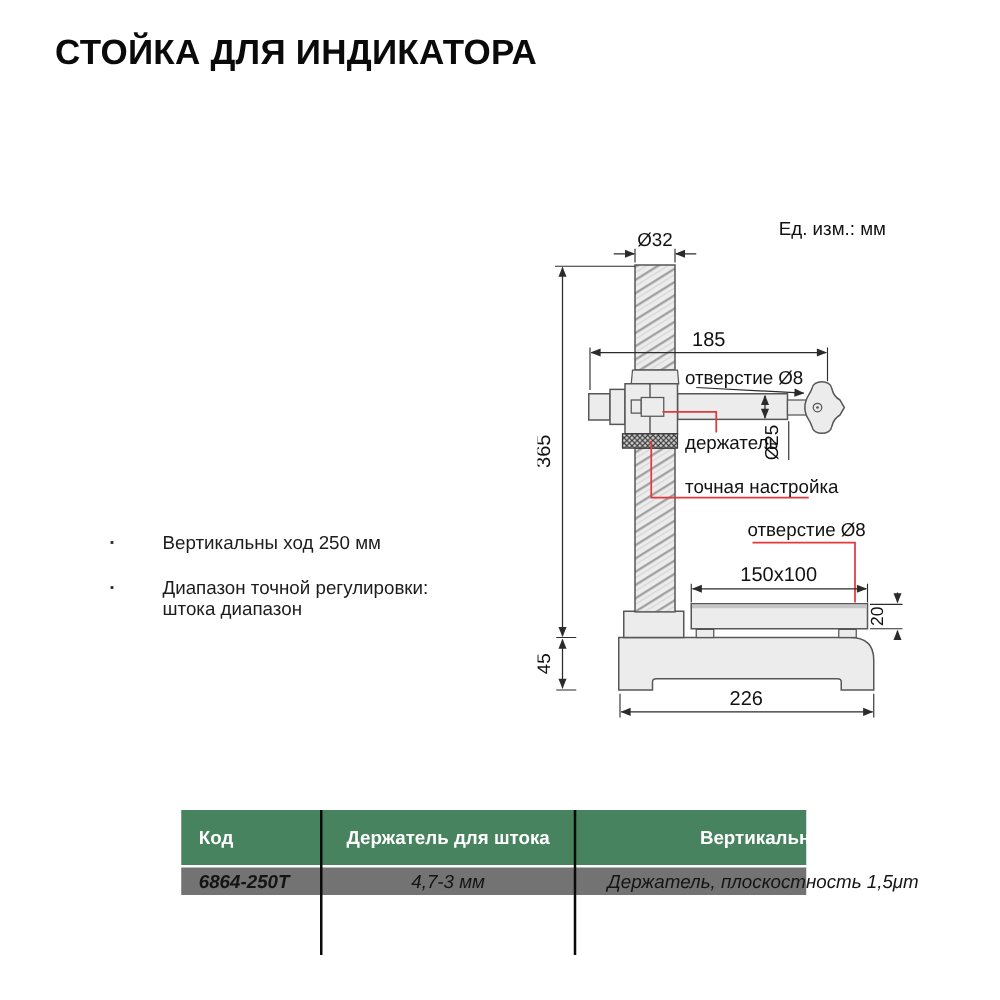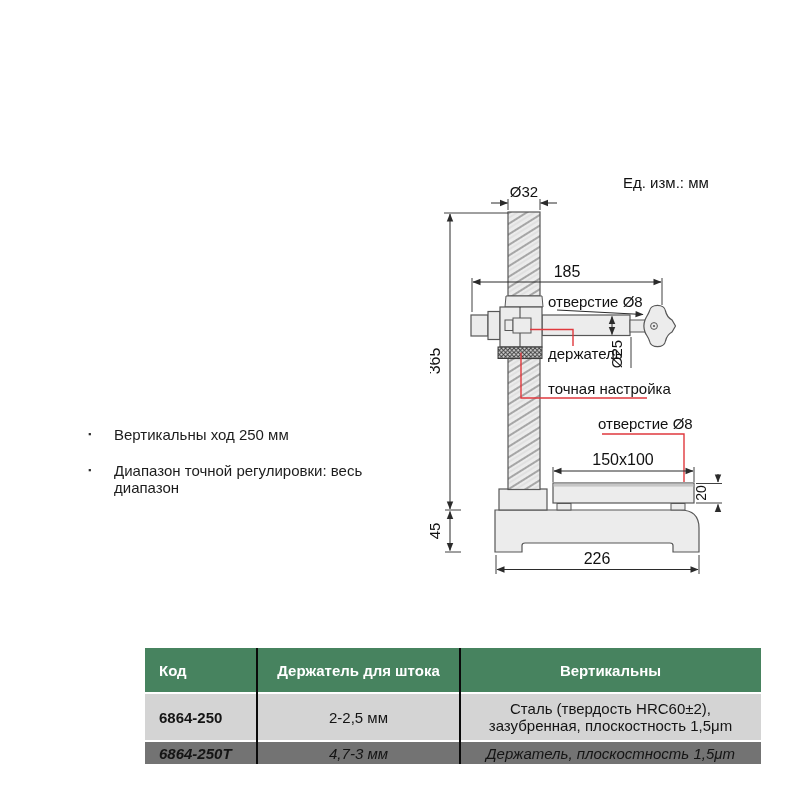--- a/index.html
+++ b/index.html
@@ -4,57 +4,58 @@
 <style>
   html,body{margin:0;padding:0;background:#fff;}
   .page{position:relative;width:800px;height:800px;background:#ffffff;overflow:hidden;
         font-family:"Liberation Sans", sans-serif;}
   .title{position:absolute;left:44px;top:26px;font-size:28px;font-weight:bold;
          color:#0a0a0a;letter-spacing:0.2px;}
   
   .features{position:absolute;left:88px;top:426px;width:320px;}
   .feature{display:flex;margin-bottom:19px;font-size:15px;color:#1c1c1c;line-height:17px;}
   .bullet{width:26px;flex:none;font-size:9px;line-height:17px;color:#2a2a2a;}
-  .feature-text{width:252px;}
+  .feature-text{width:252px;margin-left:16px;}
   
   .drawing{position:absolute;left:430px;top:155px;}
   .part{fill:#ececec;stroke:#575757;stroke-width:1.2;}
   .detail{fill:#ececec;stroke:#575757;stroke-width:1;}
   .dim{stroke:#2b2b2b;stroke-width:1;fill:none;}
   .ext{stroke:#2b2b2b;stroke-width:0.9;fill:none;}
   .red{stroke:#e0393e;stroke-width:1.4;fill:none;}
   .lbl{fill:#111111;font-family:"Liberation Sans", sans-serif;}
   .s14{font-size:14px;} .s15{font-size:15px;} .s16{font-size:16px;}
   
-  .spec-table{position:absolute;left:145px;top:648px;width:616px;font-size:15px;color:#141414;}
+  .spec-table{position:absolute;left:145px;top:648px;width:500px;font-size:15px;color:#141414;}
   .t-row{display:grid;grid-template-columns:112px 203px 301px;}
   .t-head{height:44px;background:#47835F;color:#ffffff;font-weight:bold;margin-bottom:2px;}
   .t-r1{height:46px;background:#d4d4d4;margin-bottom:2px;}
   .t-r2{height:22px;background:#737373;font-style:italic;}
   .cell{display:flex;align-items:center;justify-content:center;text-align:center;}
   .cell.left{justify-content:flex-start;padding-left:14px;}
   .code{font-weight:bold;}
   .anvil-cell{flex-direction:column;line-height:17px;}
   .vline{position:absolute;top:0;height:116px;width:2px;background:#0a0a0a;}
   .vline1{left:111px;} .vline2{left:314px;}
 </style>
 </head>
 <body>
 
 <div class="page">
 
+  <div class="title">СТОЙКА ДЛЯ ИНДИКАТОРА</div>
 
   <div class="features">
     <div class="feature">
       <span class="bullet">▪</span>
       <span class="feature-text">Вертикальны ход 250 мм</span>
     </div>
     <div class="feature">
       <span class="bullet">▪</span>
-      <span class="feature-text">Диапазон точной регулировки: весь диапазон</span>
+      <span class="feature-text">Диапазон точной регулировки: штока диапазон</span>
     </div>
   </div>
 
   <svg class="drawing" width="340" height="430" viewBox="0 0 340 430">
     <defs>
       <pattern id="thread" width="9" height="9" patternUnits="userSpaceOnUse" patternTransform="rotate(-32)">
         <rect width="9" height="9" fill="#ececec"></rect>
         <line x1="0" y1="1" x2="9" y2="1" stroke="#9a9a9a" stroke-width="1.7"></line>
         <line x1="0" y1="5" x2="9" y2="5" stroke="#d6d6d6" stroke-width="1"></line>
       </pattern>
@@ -149,28 +150,20 @@
 
     <text class="lbl s15" x="193" y="33">Ед. изм.: мм</text>
   </svg>
 
   <div class="spec-table">
     <div class="t-row t-head">
       <div class="cell left">Код</div>
       <div class="cell">Держатель для штока</div>
       <div class="cell">Вертикальны</div>
     </div>
-    <div class="t-row t-r1">
-      <div class="cell left code">6864-250</div>
-      <div class="cell">2-2,5 мм</div>
-      <div class="cell anvil-cell">
-        <div>Сталь (твердость HRC60±2),</div>
-        <div>зазубренная, плоскостность 1,5μm</div>
-      </div>
-    </div>
     <div class="t-row t-r2">
       <div class="cell left code">6864-250T</div>
       <div class="cell">4,7-3 мм</div>
       <div class="cell">Держатель, плоскостность 1,5μm</div>
     </div>
     <div class="vline vline1"></div>
     <div class="vline vline2"></div>
   </div>
 
 </div>

